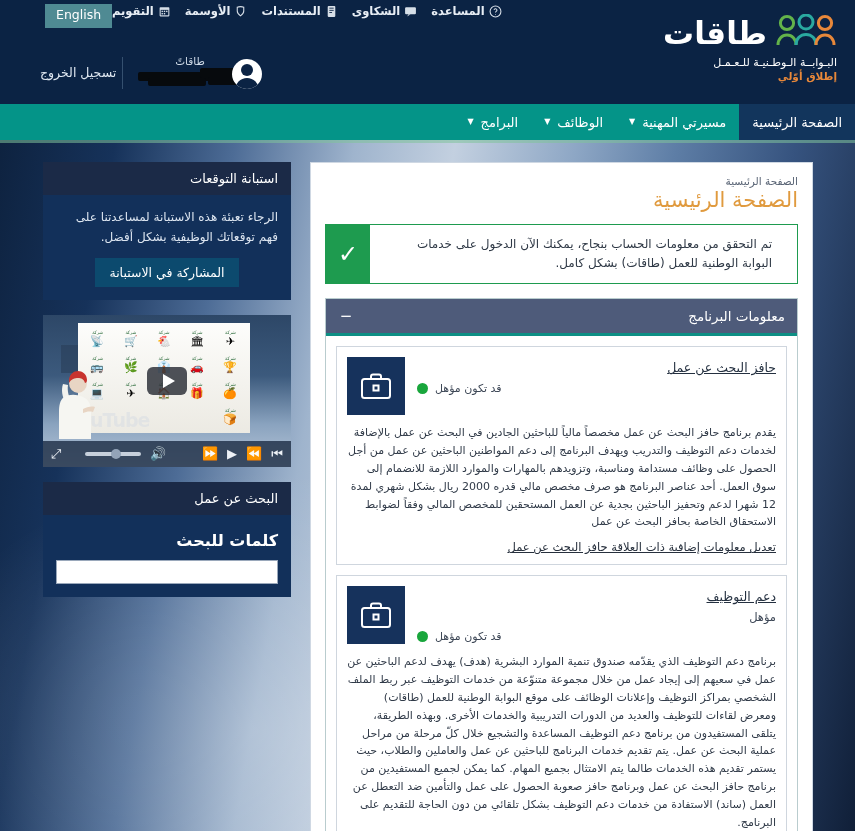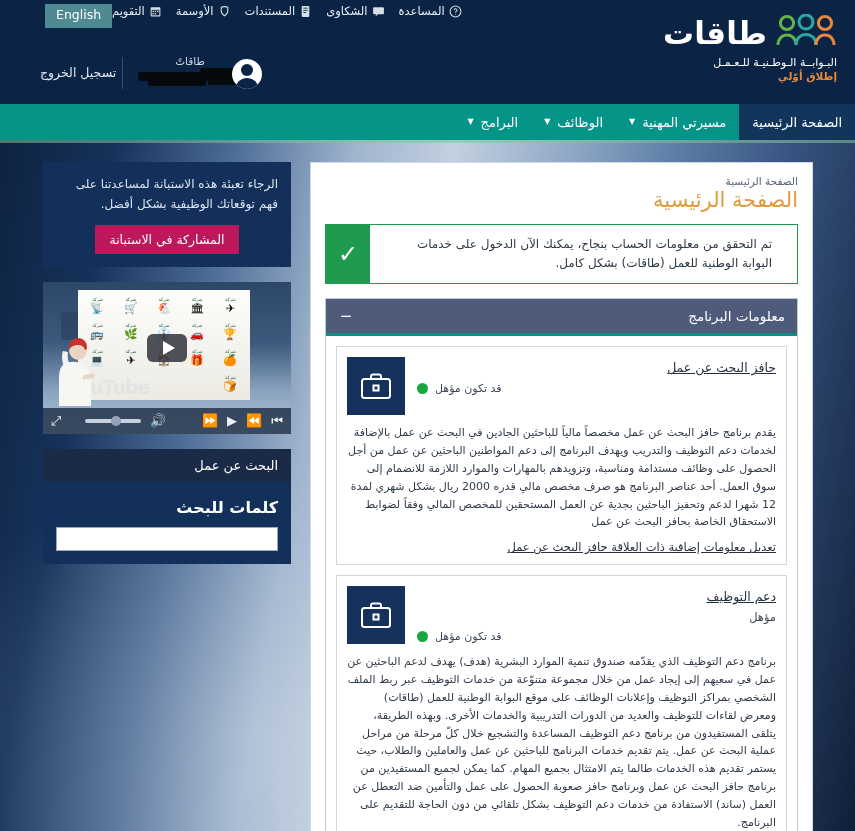--- a/index.html
+++ b/index.html
@@ -36,20 +36,21 @@
   }
   .util-items {
     display: flex; flex-direction: row; align-items: center;
     position: absolute; left: 112px; top: 4px;
     gap: 14px;
   }
   .util-item {
     display: flex; align-items: center; gap: 4px;
     color: #e8eef5; font-size: 11.5px; white-space: nowrap;
     cursor: pointer;
+    font-weight: bold;
   }
   .util-item .ico { display:inline-flex; width:13px; height:13px; align-items:center; justify-content:center; opacity:.92; }
   .util-item .ico svg { width: 13px; height: 13px; display:block; }
   .lang-btn {
     position: absolute; left: 45px; top: 4px;
     background: #4f8a93; color: #ffffff;
     font-size: 12.5px; padding: 3px 11px 4px; border: 0;
     font-family: inherit; cursor: pointer; line-height: 1.35;
   }
 
@@ -120,21 +121,21 @@
   .panel-body { padding: 13px; color: #dce5f0; font-size: 12px; line-height: 1.65; text-align: right; }
 
   .progress-track {
     height: 17px; border-radius: 9px; background: #b9c6d6; overflow: hidden; position: relative;
   }
   .progress-fill {
     position: absolute; right: 0; top: 0; bottom: 0; background: #57a2b4; border-radius: 9px;
   }
 
   .btn-teal {
-    background: #be185d; color: #ffffff; border: 0; font-family: inherit;
+    background: #0c4a6e; color: #ffffff; border: 0; font-family: inherit;
     font-size: 12.5px; padding: 7px 14px; cursor: pointer; margin-top: 10px;
   }
   .badge-link {
     display:inline-block; margin-top: 10px; color: #ffffff; font-size: 12.5px;
     text-decoration: underline; cursor: pointer;
   }
 
   
   .video-panel { position: relative; height: 152px; background: #24405f; overflow: hidden; }
   .vid-stage { position:absolute; inset:0;
@@ -357,20 +358,21 @@
   </div>
   <div class="nav-underline"></div>
 </div>
 
 <div class="content">
 
   <div class="sidebar">
 
 
     <div class="panel">
+      <div class="panel-head">استبانة التوقعات</div>
       <div class="panel-body">
         <div>الرجاء تعبئة هذه الاستبانة لمساعدتنا على فهم توقعاتك الوظيفية بشكل أفضل.</div>
         <div style="text-align:center;">
           <button class="btn-teal">المشاركة في الاستبانة</button>
         </div>
       </div>
     </div>
 
 
     <div class="panel video-panel">

